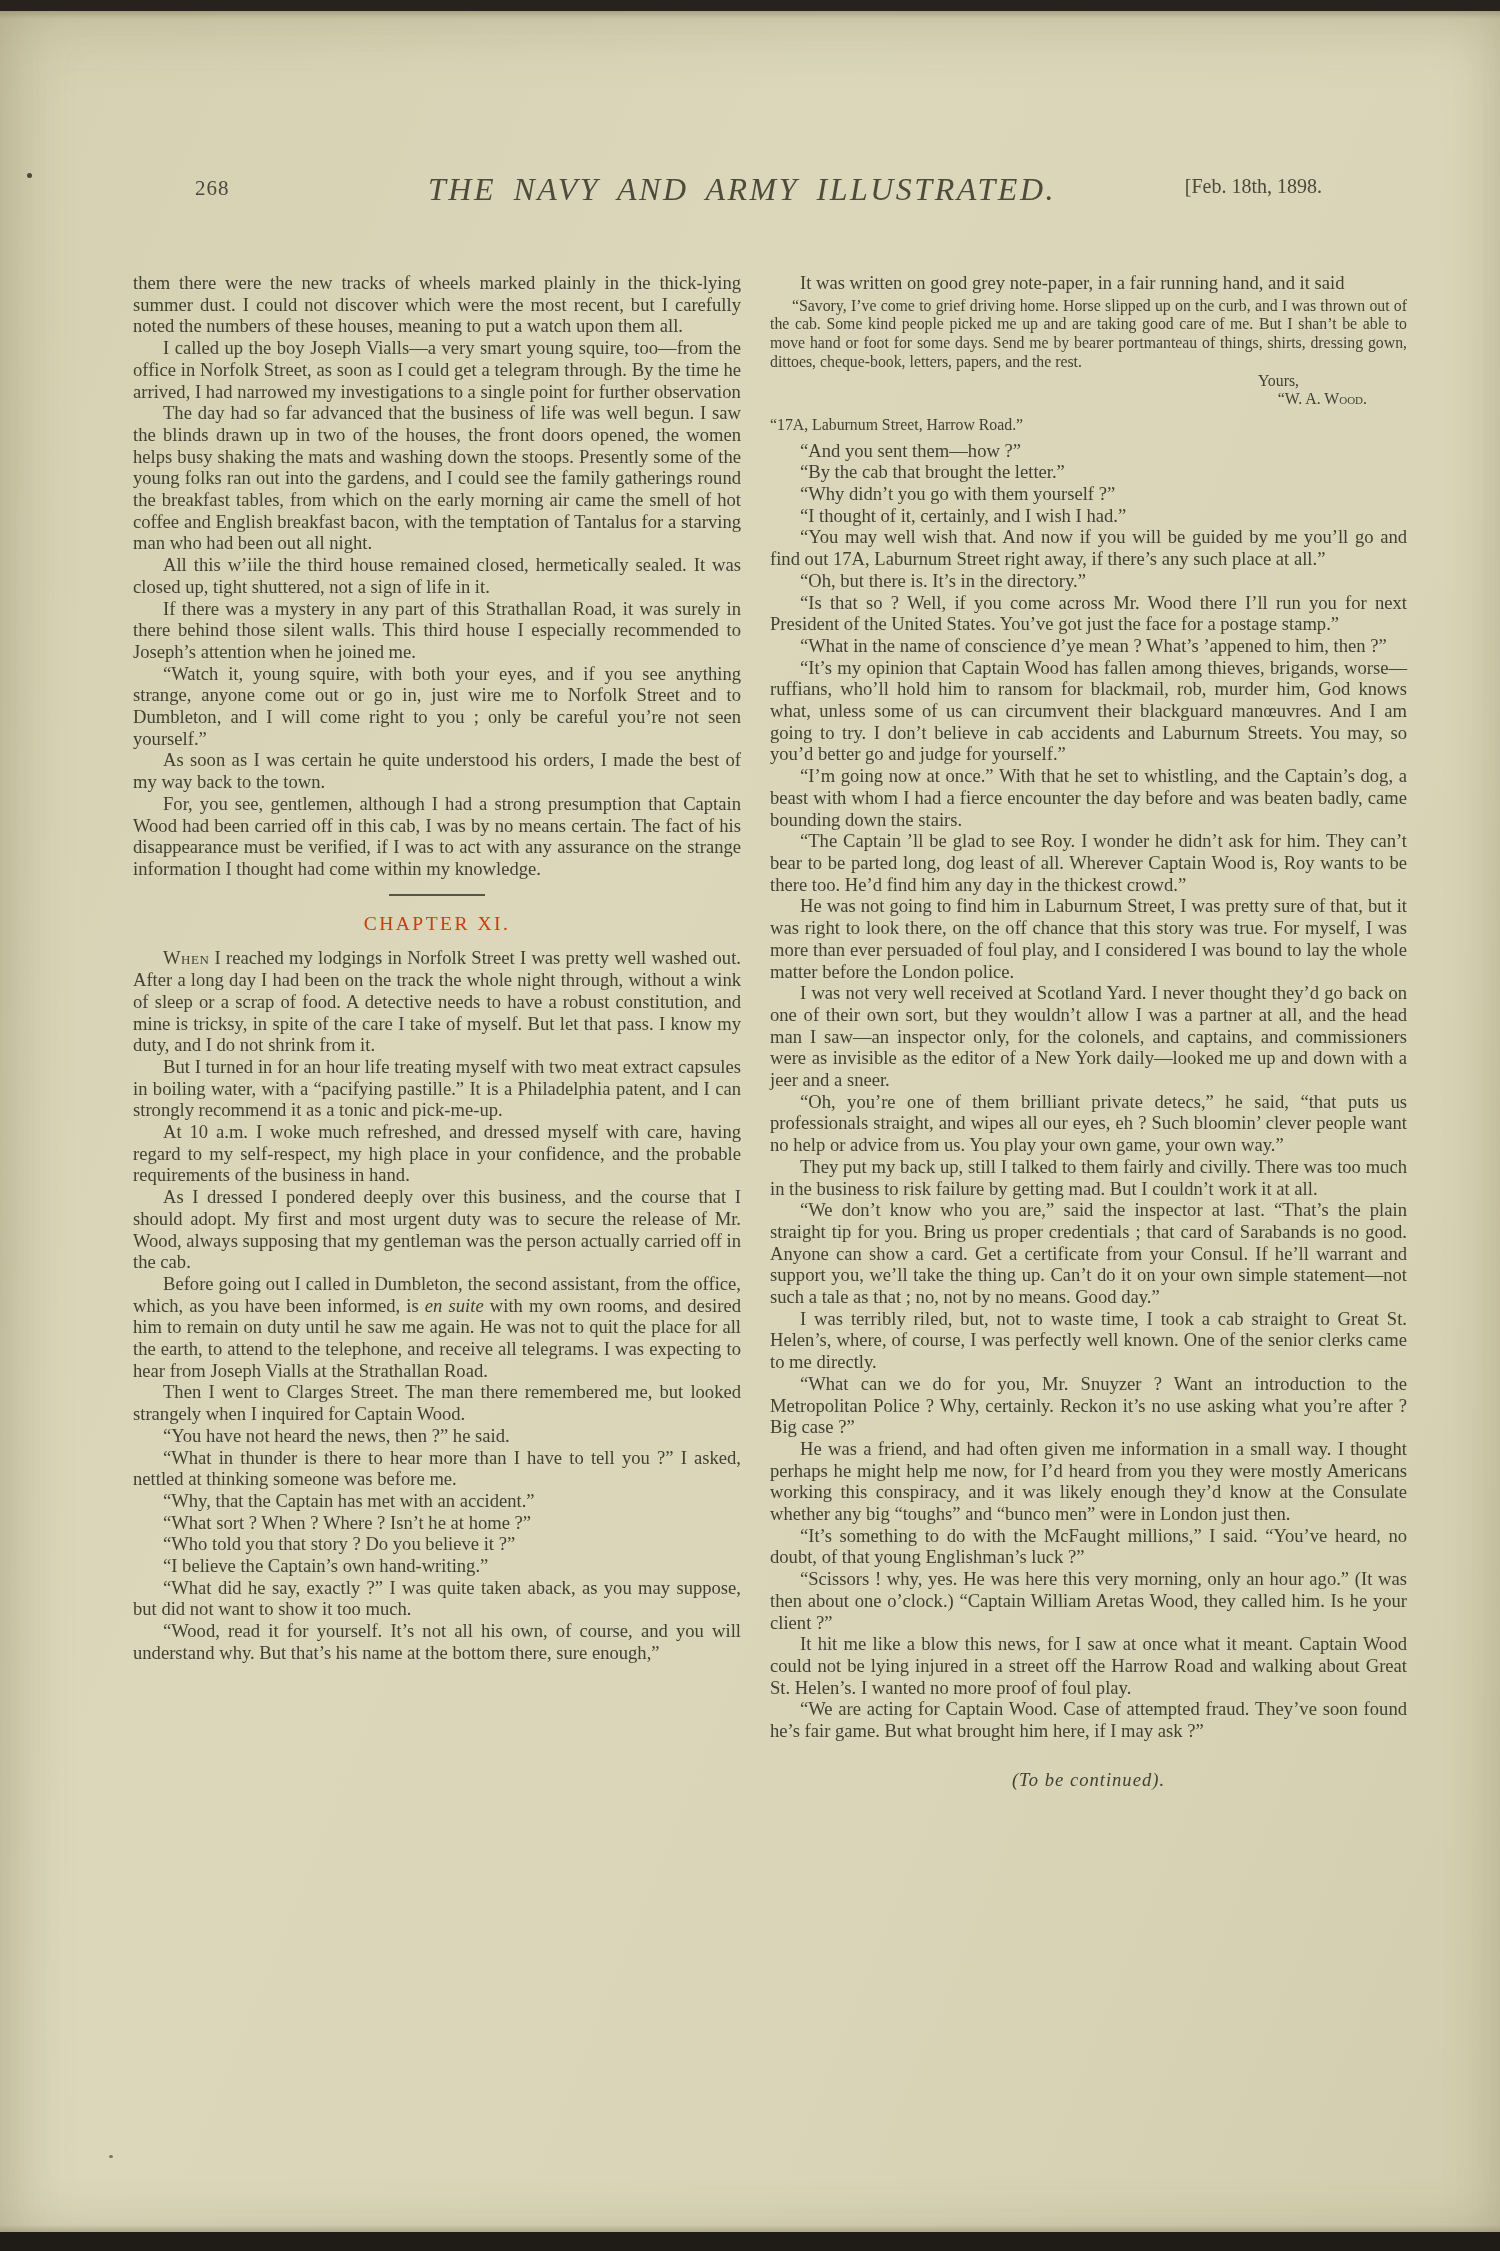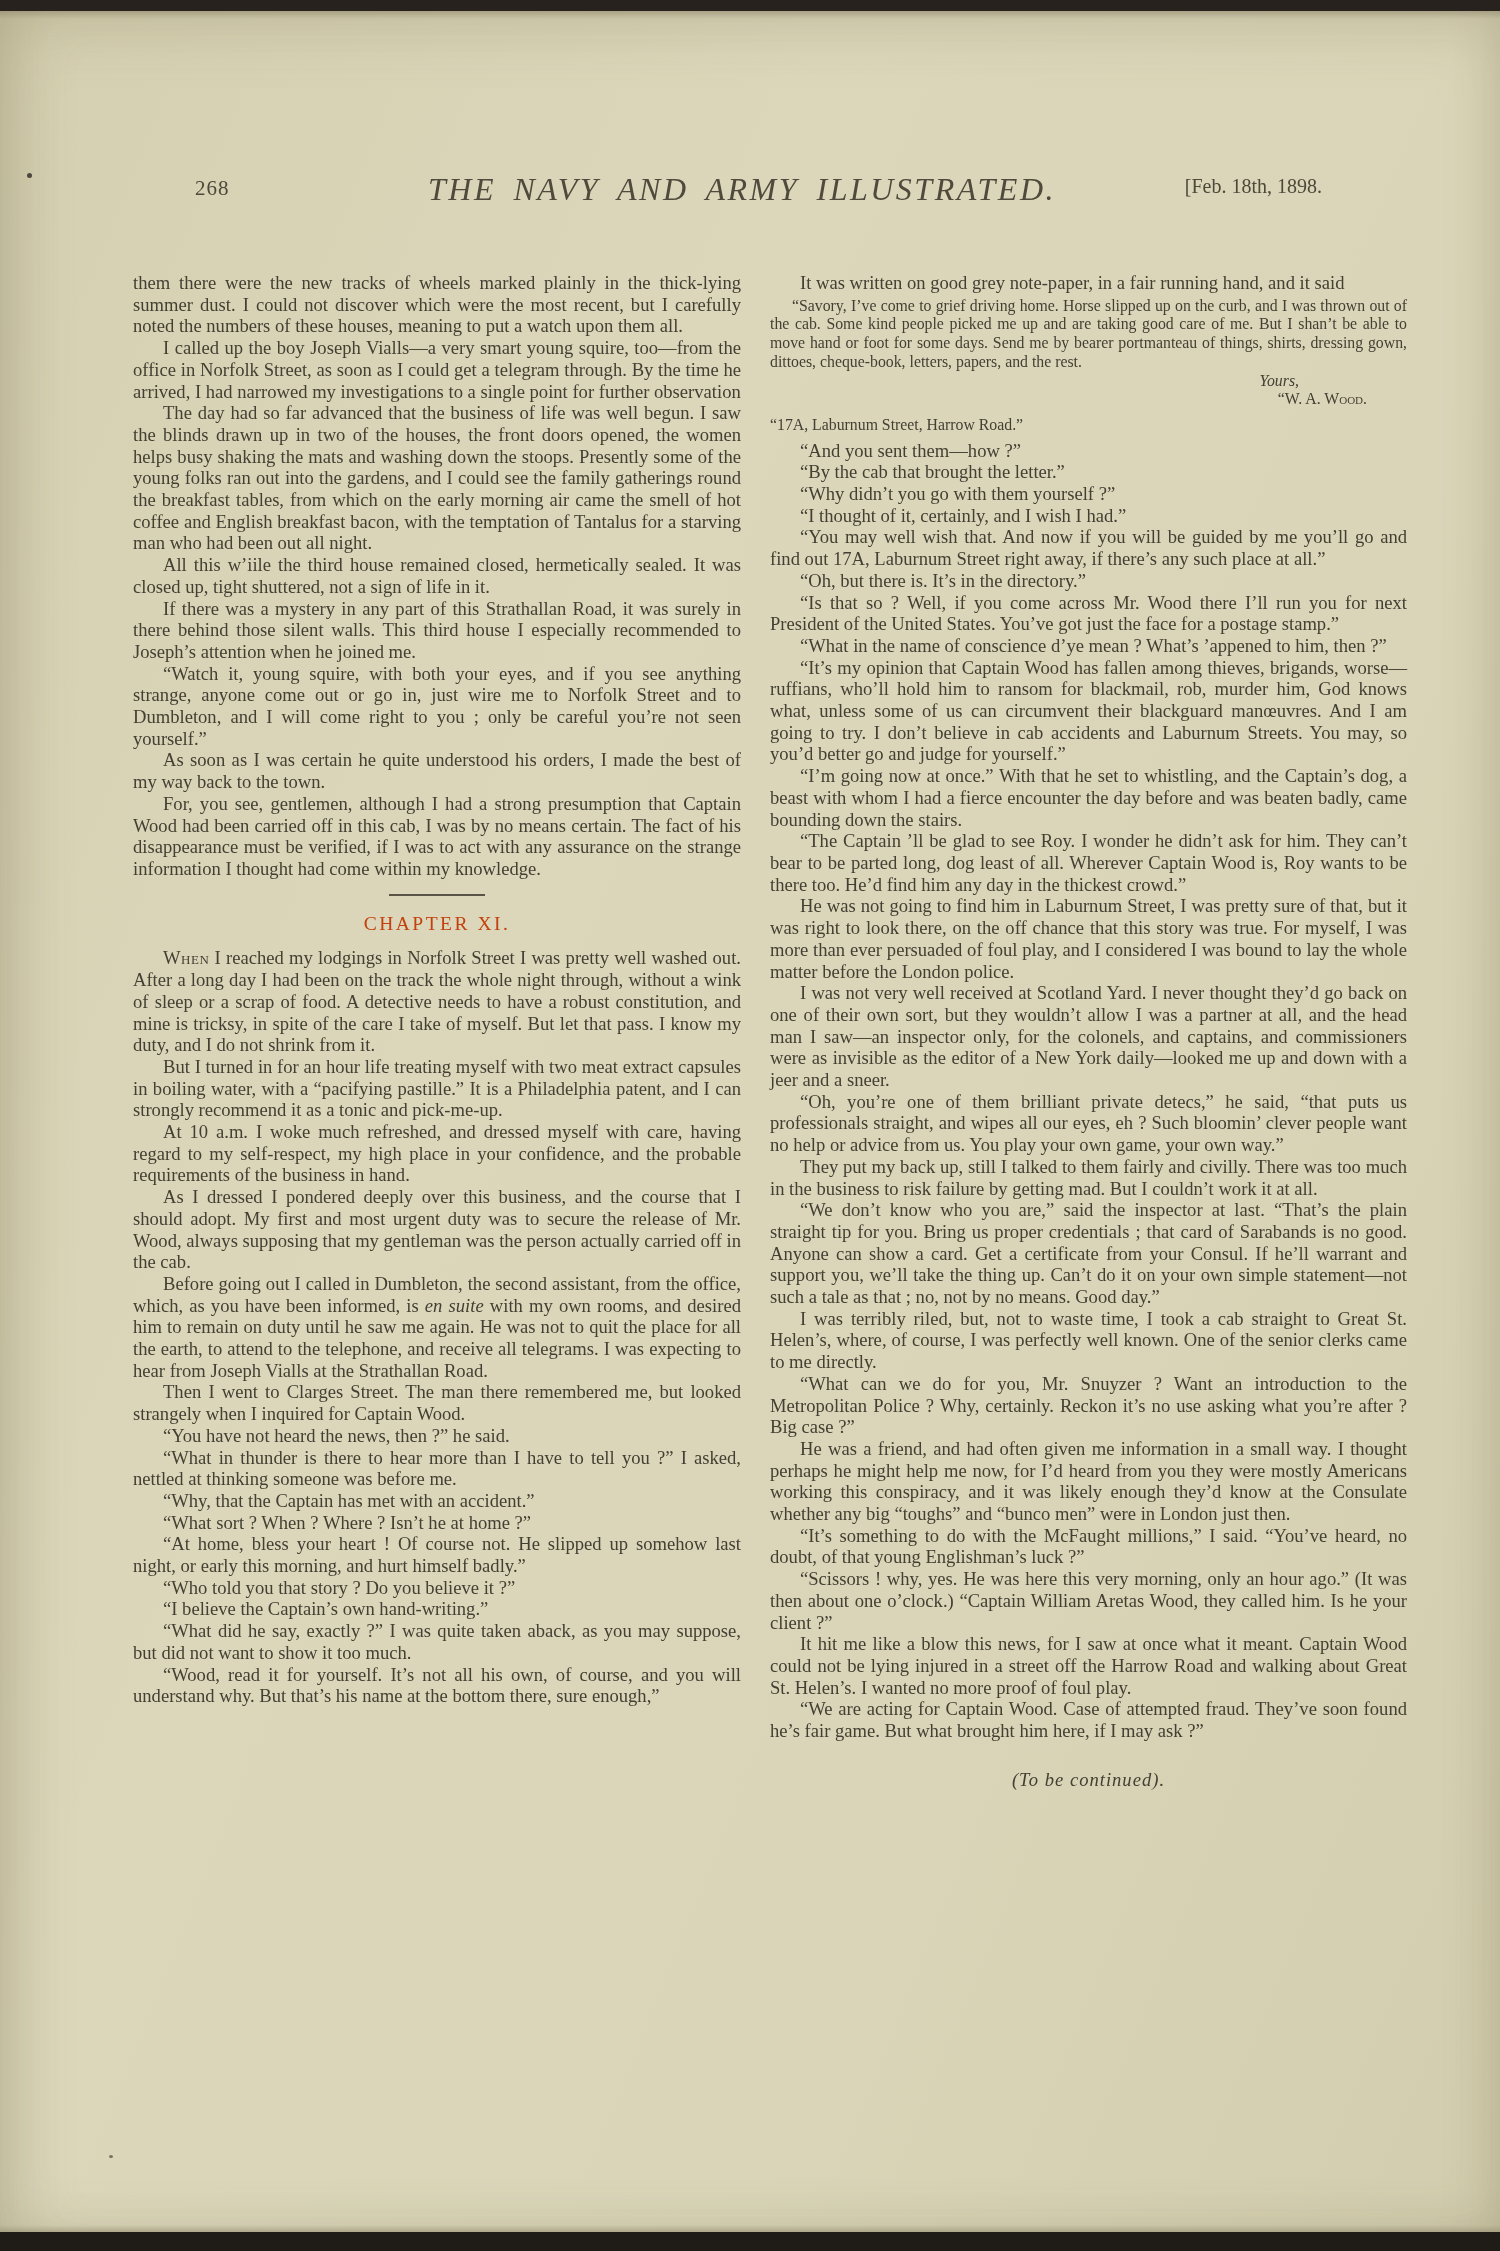--- a/index.html
+++ b/index.html
@@ -31,21 +31,21 @@
   .col{position:absolute;top:272px;text-align:justify;font-size:18.6px;line-height:21.7px;color:#433f32;}
   .col-left{left:133px;width:608px;}
   .col-right{left:770px;width:637px;}
 
   .b-p{text-indent:30px;}
   .b-p.cont{text-indent:0;}
   .b-rule{width:96px;margin:14px auto 0 auto;border-top:2px solid #5a5446;height:0;}
   .b-h2{text-align:center;text-indent:0;font-size:19.5px;letter-spacing:2.5px;margin-top:17px;margin-bottom:13px;color:#c2410c;}
   .lead{font-variant:small-caps;letter-spacing:.5px;}
   .b-letter{font-size:15.8px;line-height:18.7px;text-indent:22px;margin-top:3px;}
-  .b-sig{font-size:15.8px;line-height:18.7px;text-align:right;padding-right:108px;text-indent:0;font-style:italic;}
+  .b-sig{font-size:15.8px;line-height:18.7px;text-align:right;padding-right:108px;text-indent:0;}
   .b-sig2{font-size:15.8px;line-height:18.7px;text-align:right;padding-right:40px;text-indent:0;font-variant:small-caps;}
   .b-addr{font-size:15.8px;line-height:18.7px;text-indent:0;margin-top:7px;margin-bottom:5px;}
   .b-fin{text-align:center;text-indent:0;font-style:italic;margin-top:27px;letter-spacing:1px;}
 </style>
 </head>
 <body>
 
 <div class="paper-shade"></div>
 <div class="edge-top"></div>
 <div class="edge-bottom"></div>
@@ -70,21 +70,20 @@
     <div class="b-p"><span class="lead">When</span> I reached my lodgings in Norfolk Street I was pretty well washed out. After a long day I had been on the track the whole night through, without a wink of sleep or a scrap of food. A detective needs to have a robust constitution, and mine is tricksy, in spite of the care I take of myself. But let that pass. I know my duty, and I do not shrink from it.</div>
     <div class="b-p">But I turned in for an hour life treating myself with two meat extract capsules in boiling water, with a “pacifying pastille.” It is a Philadelphia patent, and I can strongly recommend it as a tonic and pick-me-up.</div>
     <div class="b-p">At 10 a.m. I woke much refreshed, and dressed myself with care, having regard to my self-respect, my high place in your confidence, and the probable requirements of the business in hand.</div>
     <div class="b-p">As I dressed I pondered deeply over this business, and the course that I should adopt. My first and most urgent duty was to secure the release of Mr. Wood, always supposing that my gentleman was the person actually carried off in the cab.</div>
     <div class="b-p">Before going out I called in Dumbleton, the second assistant, from the office, which, as you have been informed, is <i>en suite</i> with my own rooms, and desired him to remain on duty until he saw me again. He was not to quit the place for all the earth, to attend to the telephone, and receive all telegrams. I was expecting to hear from Joseph Vialls at the Strathallan Road.</div>
     <div class="b-p">Then I went to Clarges Street. The man there remembered me, but looked strangely when I inquired for Captain Wood.</div>
     <div class="b-p">“You have not heard the news, then&nbsp;?” he said.</div>
     <div class="b-p">“What in thunder is there to hear more than I have to tell you&nbsp;?” I asked, nettled at thinking someone was before me.</div>
     <div class="b-p">“Why, that the Captain has met with an accident.”</div>
     <div class="b-p">“What sort&nbsp;? When&nbsp;? Where&nbsp;? Isn’t he at home&nbsp;?”</div>
-    <div class="b-p">“At home, bless your heart&nbsp;! Of course not. He slipped up somehow last night, or early this morning, and hurt himself badly.”</div>
     <div class="b-p">“Who told you that story&nbsp;? Do you believe it&nbsp;?”</div>
     <div class="b-p">“I believe the Captain’s own hand-writing.”</div>
     <div class="b-p">“What did he say, exactly&nbsp;?” I was quite taken aback, as you may suppose, but did not want to show it too much.</div>
     <div class="b-p">“Wood, read it for yourself. It’s not all his own, of course, and you will understand why. But that’s his name at the bottom there, sure enough,”</div>
   </div>
 <div class="col col-right">
     <div class="b-p">It was written on good grey note-paper, in a fair running hand, and it said</div>
     <div class="b-letter">“Savory, I’ve come to grief driving home. Horse slipped up on the curb, and I was thrown out of the cab. Some kind people picked me up and are taking good care of me. But I shan’t be able to move hand or foot for some days. Send me by bearer portmanteau of things, shirts, dressing gown, dittoes, cheque-book, letters, papers, and the rest.</div>
     <div class="b-sig">Yours,</div>
     <div class="b-sig2">“W. A. Wood.</div>

